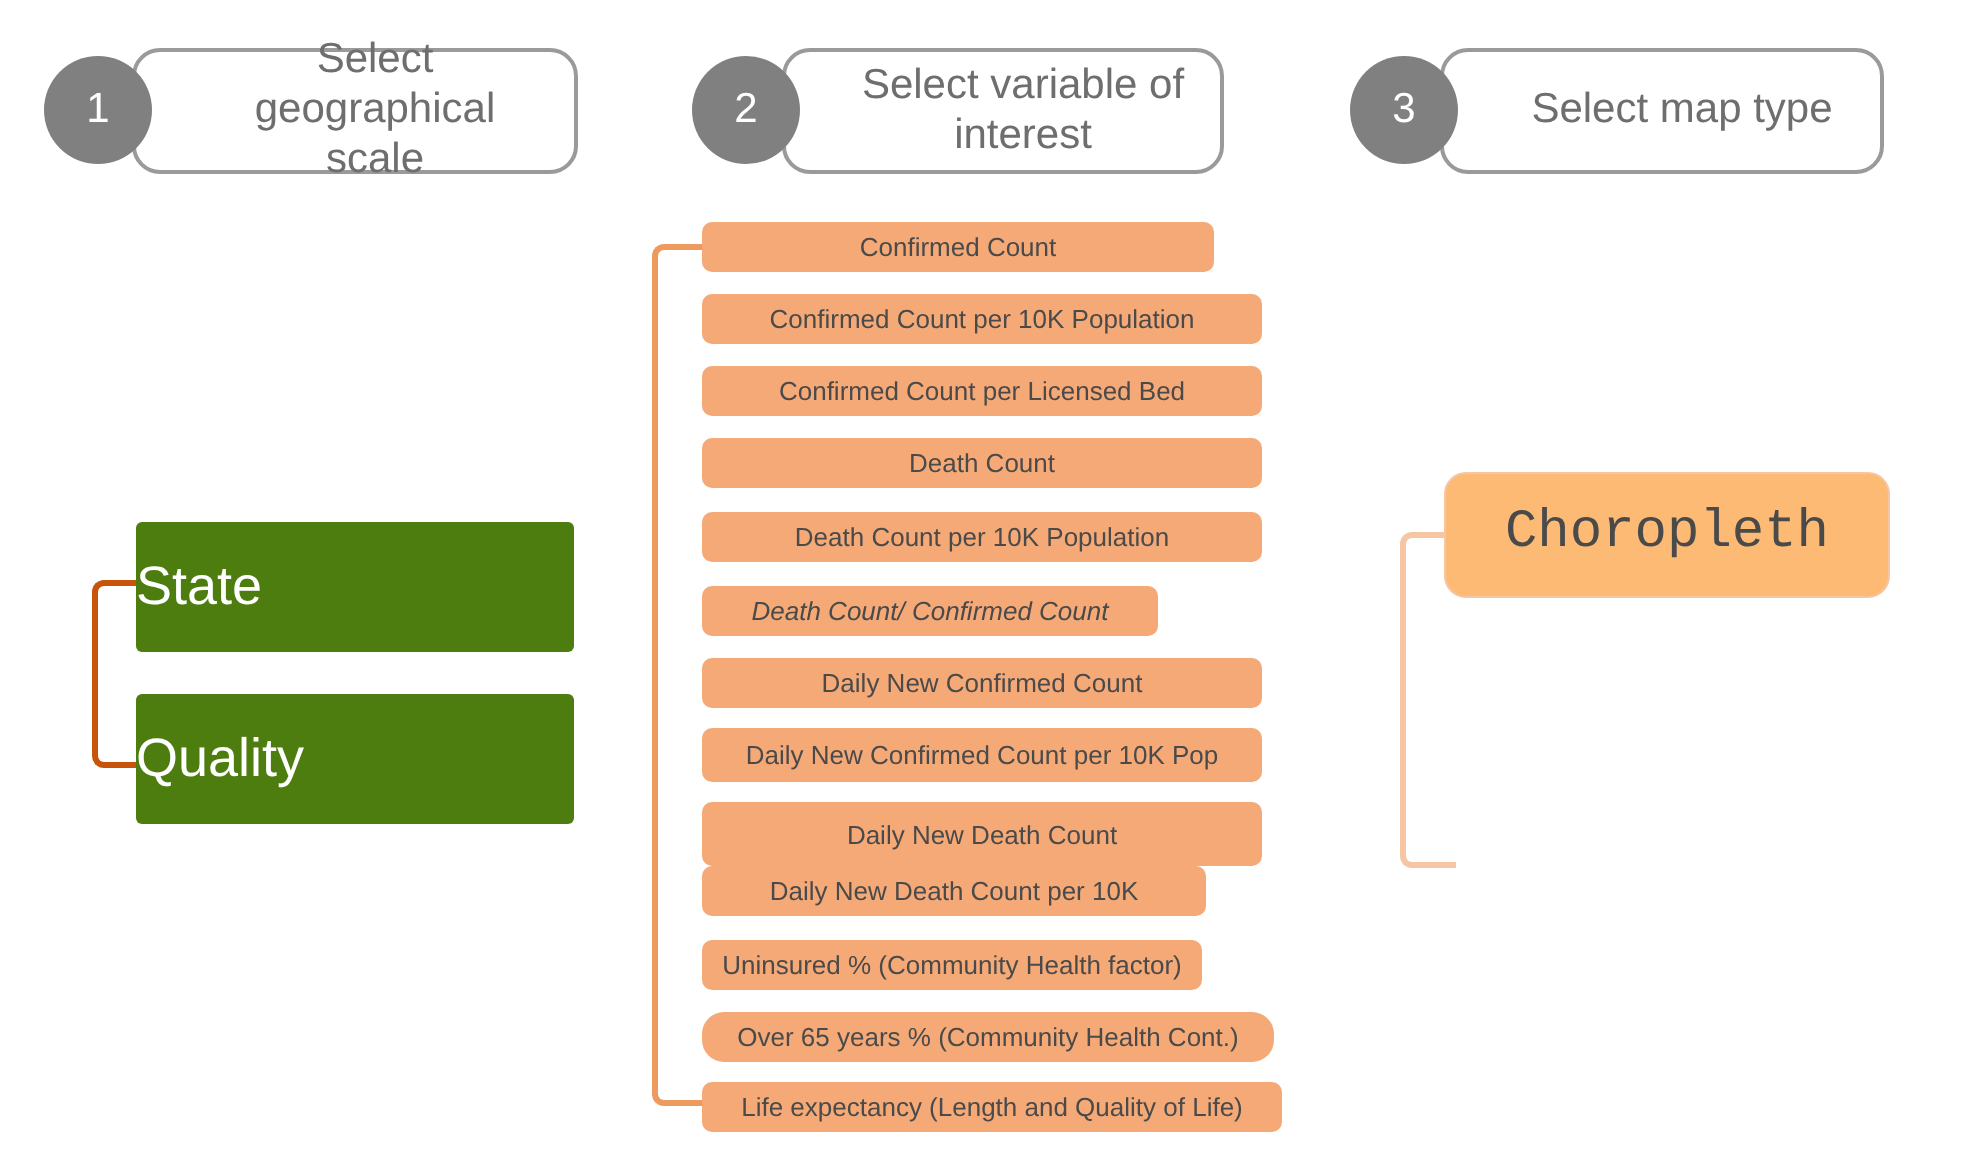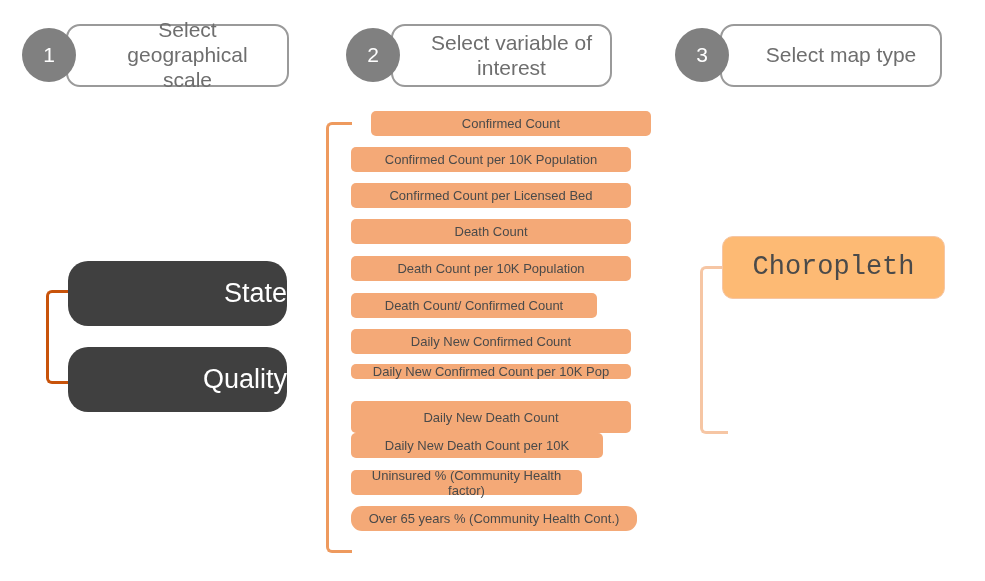--- a/index.html
+++ b/index.html
@@ -45,27 +45,27 @@
     display: flex;
     align-items: center;
     justify-content: center;
     z-index: 2;
   }
 
   
   .scale-box {
     position: absolute;
     box-sizing: border-box;
-    background: #404040;
-    border-radius: 20px;
+    background: #4d7c0f;
+    border-radius: 3px;
     color: #ffffff;
     font-size: 27px;
     display: flex;
     align-items: center;
-    justify-content: flex-end;
+    justify-content: flex-start;
     text-align: center;
     z-index: 2;
   }
   .bracket {
     position: absolute;
     box-sizing: border-box;
     border-style: solid;
     border-right: none;
     background: transparent;
     z-index: 1;
@@ -139,55 +139,58 @@
 
   <div class="scale-box" style="left:68px; top:261px; width:219px; height:65px;">
     <span>State</span>
   </div>
   <div class="scale-box" style="left:68px; top:347px; width:219px; height:65px;">
     <span>Quality</span>
   </div>
 
   <div class="bracket bracket-mid" style="left:326px; top:122px; width:26px; height:431px; border-radius:6px 0 0 6px;"></div>
 
-  <div class="var-bar" style="left:351px; top:111px; width:280px; height:25px;margin-left:20px;">
+  <div class="var-bar" style="left:351px; top:111px; width:256px; height:25px;">
     <span>Confirmed Count</span>
   </div>
   <div class="var-bar" style="left:351px; top:147px; width:280px; height:25px;">
     <span>Confirmed Count per 10K Population</span>
   </div>
   <div class="var-bar" style="left:351px; top:219px; width:280px; height:25px;">
     <span>Death Count</span>
   </div>
   <div class="var-bar" style="left:351px; top:183px; width:280px; height:25px;">
     <span>Confirmed Count per Licensed Bed</span>
   </div>
   <div class="var-bar" style="left:351px; top:256px; width:280px; height:25px;">
     <span>Death Count per 10K Population</span>
   </div>
-  <div class="var-bar" style="left:351px; top:293px; width:246px; height:25px;">
+  <div class="var-bar" style="left:351px; top:293px; width:228px; height:25px;font-style:italic;">
     <span>Death Count/ Confirmed Count</span>
   </div>
   <div class="var-bar" style="left:351px; top:329px; width:280px; height:25px;">
     <span>Daily New Confirmed Count</span>
   </div>
-  <div class="var-bar" style="left:351px; top:364px; width:280px; height:15px;">
+  <div class="var-bar" style="left:351px; top:364px; width:280px; height:27px;">
     <span>Daily New Confirmed Count per 10K Pop</span>
   </div>
   <div class="var-bar" style="left:351px; top:401px; width:280px; height:32px;">
     <span>Daily New Death Count</span>
   </div>
   <div class="var-bar" style="left:351px; top:433px; width:252px; height:25px;">
     <span>Daily New Death Count per 10K</span>
   </div>
-  <div class="var-bar" style="left:351px; top:470px; width:231px; height:25px;">
+  <div class="var-bar" style="left:351px; top:470px; width:250px; height:25px;">
     <span>Uninsured % (Community Health factor)</span>
   </div>
   <div class="var-bar" style="left:351px; top:506px; width:286px; height:25px;border-radius:11px;">
     <span>Over 65 years % (Community Health Cont.)</span>
+  </div>
+  <div class="var-bar" style="left:351px; top:541px; width:290px; height:25px;">
+    <span>Life expectancy (Length and Quality of Life)</span>
   </div>
 
   <div class="bracket bracket-light" style="left:700px; top:266px; width:28px; height:168px; border-radius:6px 0 0 6px;"></div>
 
   <div class="map-box" style="left:722px; top:236px; width:223px; height:63px;">
     <span>Choropleth</span>
   </div>
 
 </div>
 

